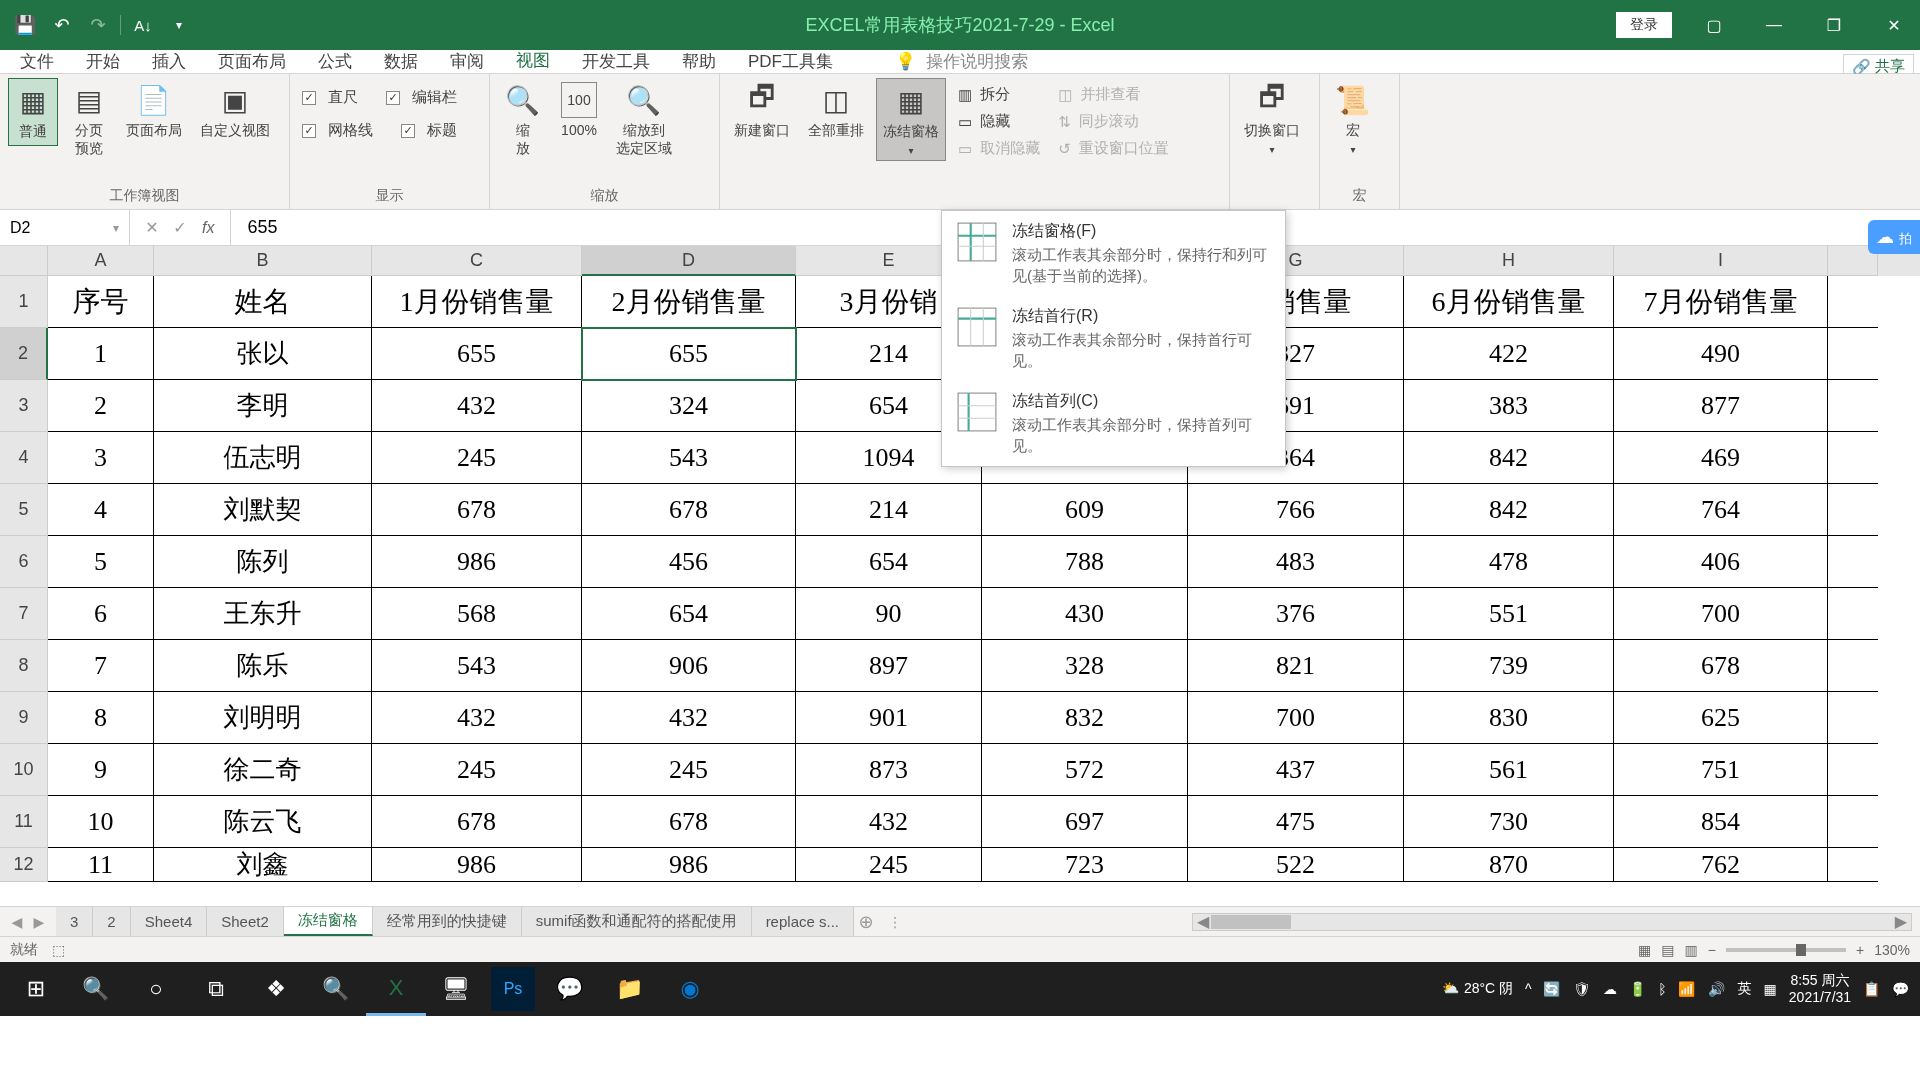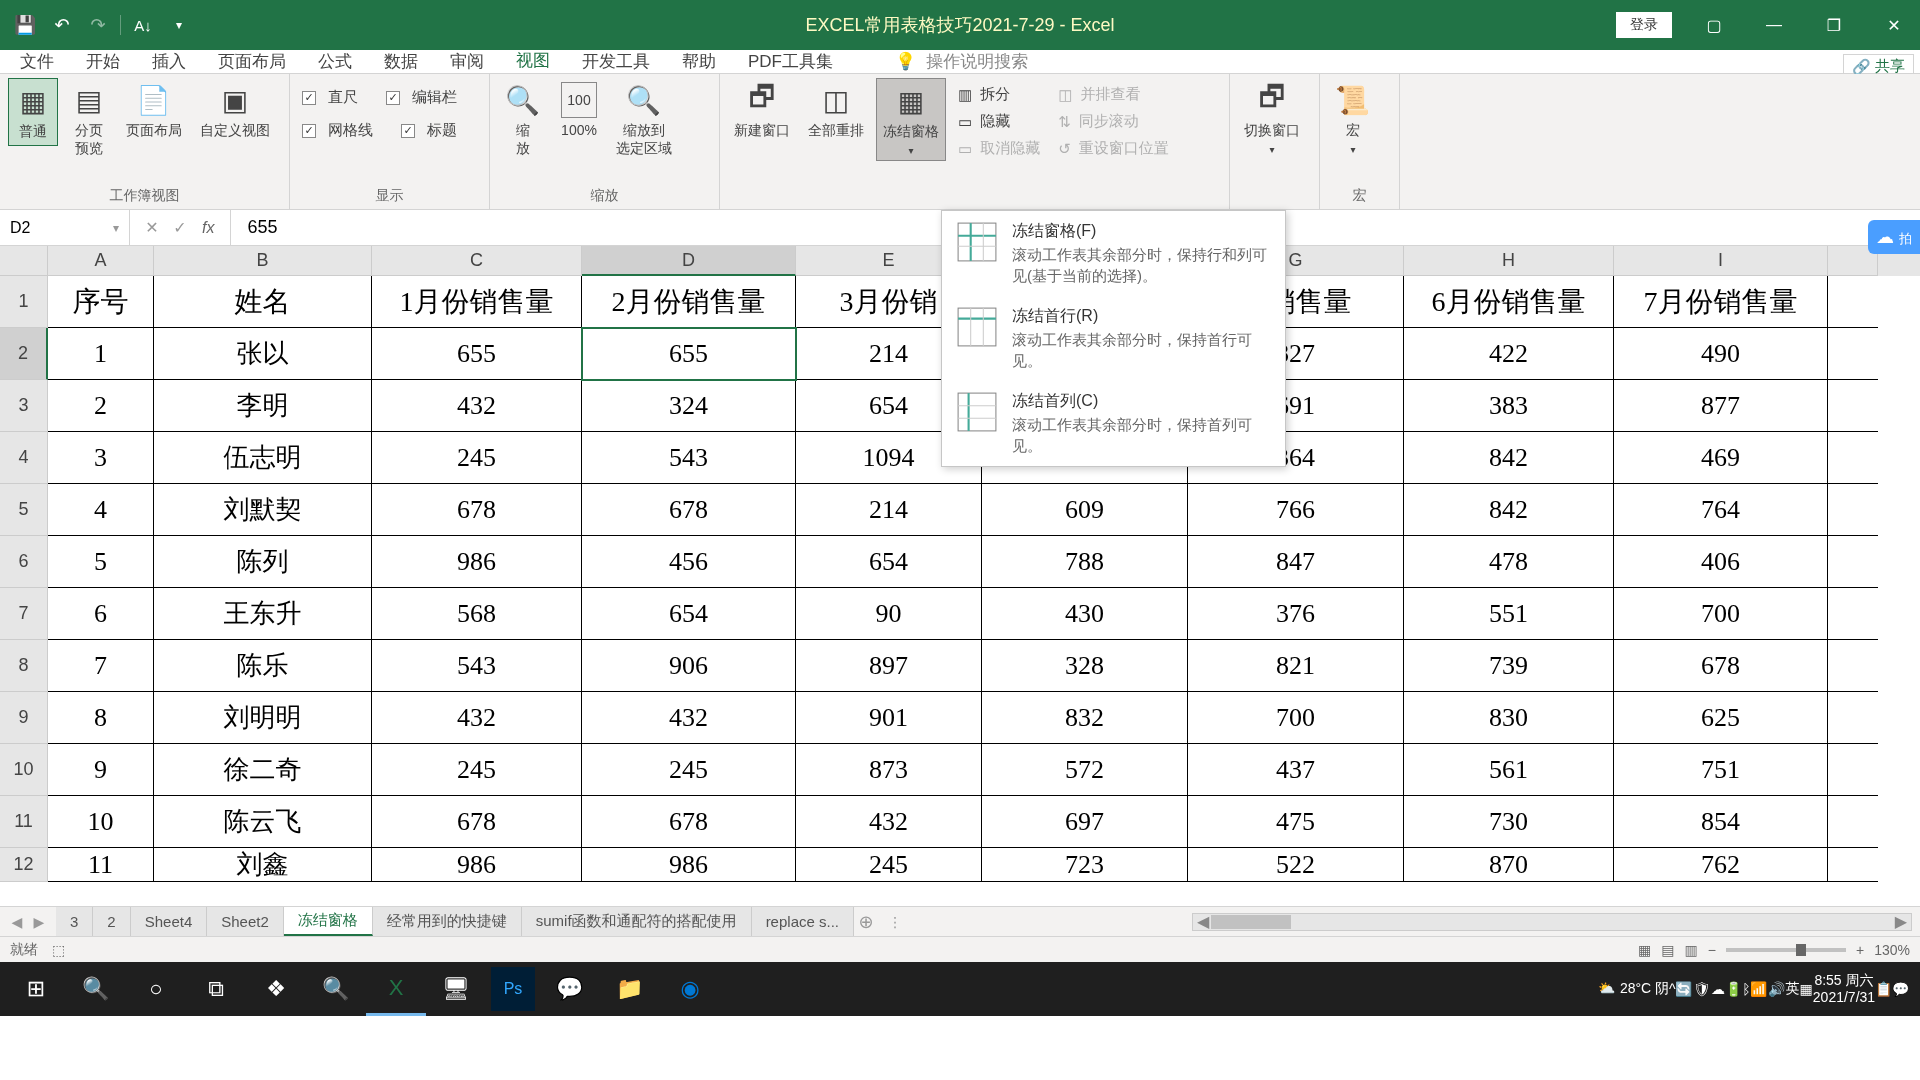--- a/index.html
+++ b/index.html
@@ -1,21 +1,21 @@
 <!DOCTYPE html>
 <html><head>
 <meta charset="utf-8">
 <style>
 *{margin:0;padding:0;box-sizing:border-box;font-family:"Microsoft YaHei","Segoe UI",sans-serif}
 body{width:1920px;height:1080px;overflow:hidden;background:#fff;position:relative}
 .titlebar{height:50px;background:#217346;display:flex;align-items:center;color:#fff;position:relative}
 .qat{display:flex;align-items:center;gap:8px;padding:0 12px}
 .qat-btn{width:28px;height:28px;display:flex;align-items:center;justify-content:center;cursor:pointer;font-size:18px}
 .qat-sep{width:1px;height:20px;background:rgba(255,255,255,.3)}
-.title-text{position:absolute;left:50%;transform:translateX(-50%);font-size:18px;color:#fef9c3}
+.title-text{position:absolute;left:50%;transform:translateX(-50%);font-size:18px;color:#86efac}
 .titright{position:absolute;right:0;display:flex;align-items:center;gap:8px}
 .login-btn{background:#fff;color:#333;padding:4px 14px;font-size:14px;margin-right:8px}
 .wbtn{width:52px;height:50px;display:flex;align-items:center;justify-content:center;font-size:16px;cursor:pointer}
 .tabs{height:24px;background:#fff;border-bottom:1px solid #d4d4d4;display:flex;align-items:center;padding:0 4px;position:relative}
 .tab{padding:0 16px;height:34px;display:flex;align-items:center;font-size:17px;color:#444;cursor:pointer}
 .tab.active{color:#217346;border-bottom:3px solid #217346;font-weight:500}
 .share-btn{position:absolute;right:6px;top:4px;color:#217346;font-size:15px;display:flex;align-items:center;gap:4px;padding:2px 8px;border:1px solid #d4d4d4}
 .ribbon{height:136px;background:#f3f2f1;border-bottom:1px solid #d4d4d4;display:flex;position:relative}
 .rgroup{border-right:1px solid #d4d4d4;padding:4px 8px;display:flex;flex-direction:column;justify-content:space-between}
 .rgroup-body{display:flex;gap:6px;align-items:flex-start;flex:1}
@@ -61,21 +61,21 @@
 .st-add{width:24px;display:flex;align-items:center;justify-content:center;color:#999;font-size:18px}
 .hscroll{position:absolute;right:8px;width:720px;height:18px;background:#e6e6e6;border:1px solid #ccc;display:flex;align-items:center}
 .hscroll-thumb{position:absolute;left:18px;width:80px;height:14px;background:#c1c1c1}
 .status-bar{height:26px;background:#f3f2f1;border-top:1px solid #d4d4d4;display:flex;align-items:center;justify-content:space-between;padding:8px 10px;font-size:14px;color:#666}
 .zoom{display:flex;align-items:center;gap:10px}
 .zoom-slider{width:120px;height:4px;background:#c1c1c1;position:relative}
 .zoom-thumb{position:absolute;left:70px;top:-4px;width:10px;height:12px;background:#666}
 .taskbar{height:54px;background:#1f1f1f;display:flex;align-items:center;padding:0 6px;position:relative}
 .tb-btn{width:60px;height:54px;display:flex;align-items:center;justify-content:center;color:#fff;font-size:22px;cursor:pointer}
 .tb-btn.excel{border-bottom:3px solid #76b9ed}
-.tb-right{position:absolute;right:0;display:flex;align-items:center;color:#fff;font-size:14px;padding-right:10px}
+.tb-right{position:absolute;right:0;display:flex;align-items:center;color:#fff;font-size:14px;gap:12px;padding-right:10px}
 .tb-time{text-align:center;font-size:14px;line-height:1.2}
 .cloud-btn{position:absolute;right:0;top:220px;background:#4a9eff;color:#fff;padding:6px 8px;border-radius:6px 0 0 6px;font-size:18px;z-index:50}
 .colw-A{width:106px}.colw-B{width:218px}.colw-C{width:210px}.colw-D{width:214px}.colw-E{width:186px}.colw-F{width:206px}.colw-G{width:216px}.colw-H{width:210px}.colw-I{width:214px}.colw-X{width:50px}
 svg{width:100%;height:100%}
 </style>
 </head>
 <body>
 
 <div class="titlebar">
   <div class="qat">
@@ -342,21 +342,21 @@
         <div class="cell colw-X" style="border-right:none"></div>
       </div>
       <div class="row" style="height:52px;">
         <div class="rowh">6</div>
         <div class="cell colw-A">5</div>
         <div class="cell colw-B">陈列</div>
         <div class="cell colw-C">986</div>
         <div class="cell colw-D">456</div>
         <div class="cell colw-E">654</div>
         <div class="cell colw-F">788</div>
-        <div class="cell colw-G">847</div>
+        <div class="cell colw-G">483</div>
         <div class="cell colw-H">478</div>
         <div class="cell colw-I">406</div>
         <div class="cell colw-X" style="border-right:none"></div>
       </div>
       <div class="row" style="height:52px;">
         <div class="rowh">7</div>
         <div class="cell colw-A">6</div>
         <div class="cell colw-B">王东升</div>
         <div class="cell colw-C">568</div>
         <div class="cell colw-D">654</div>

